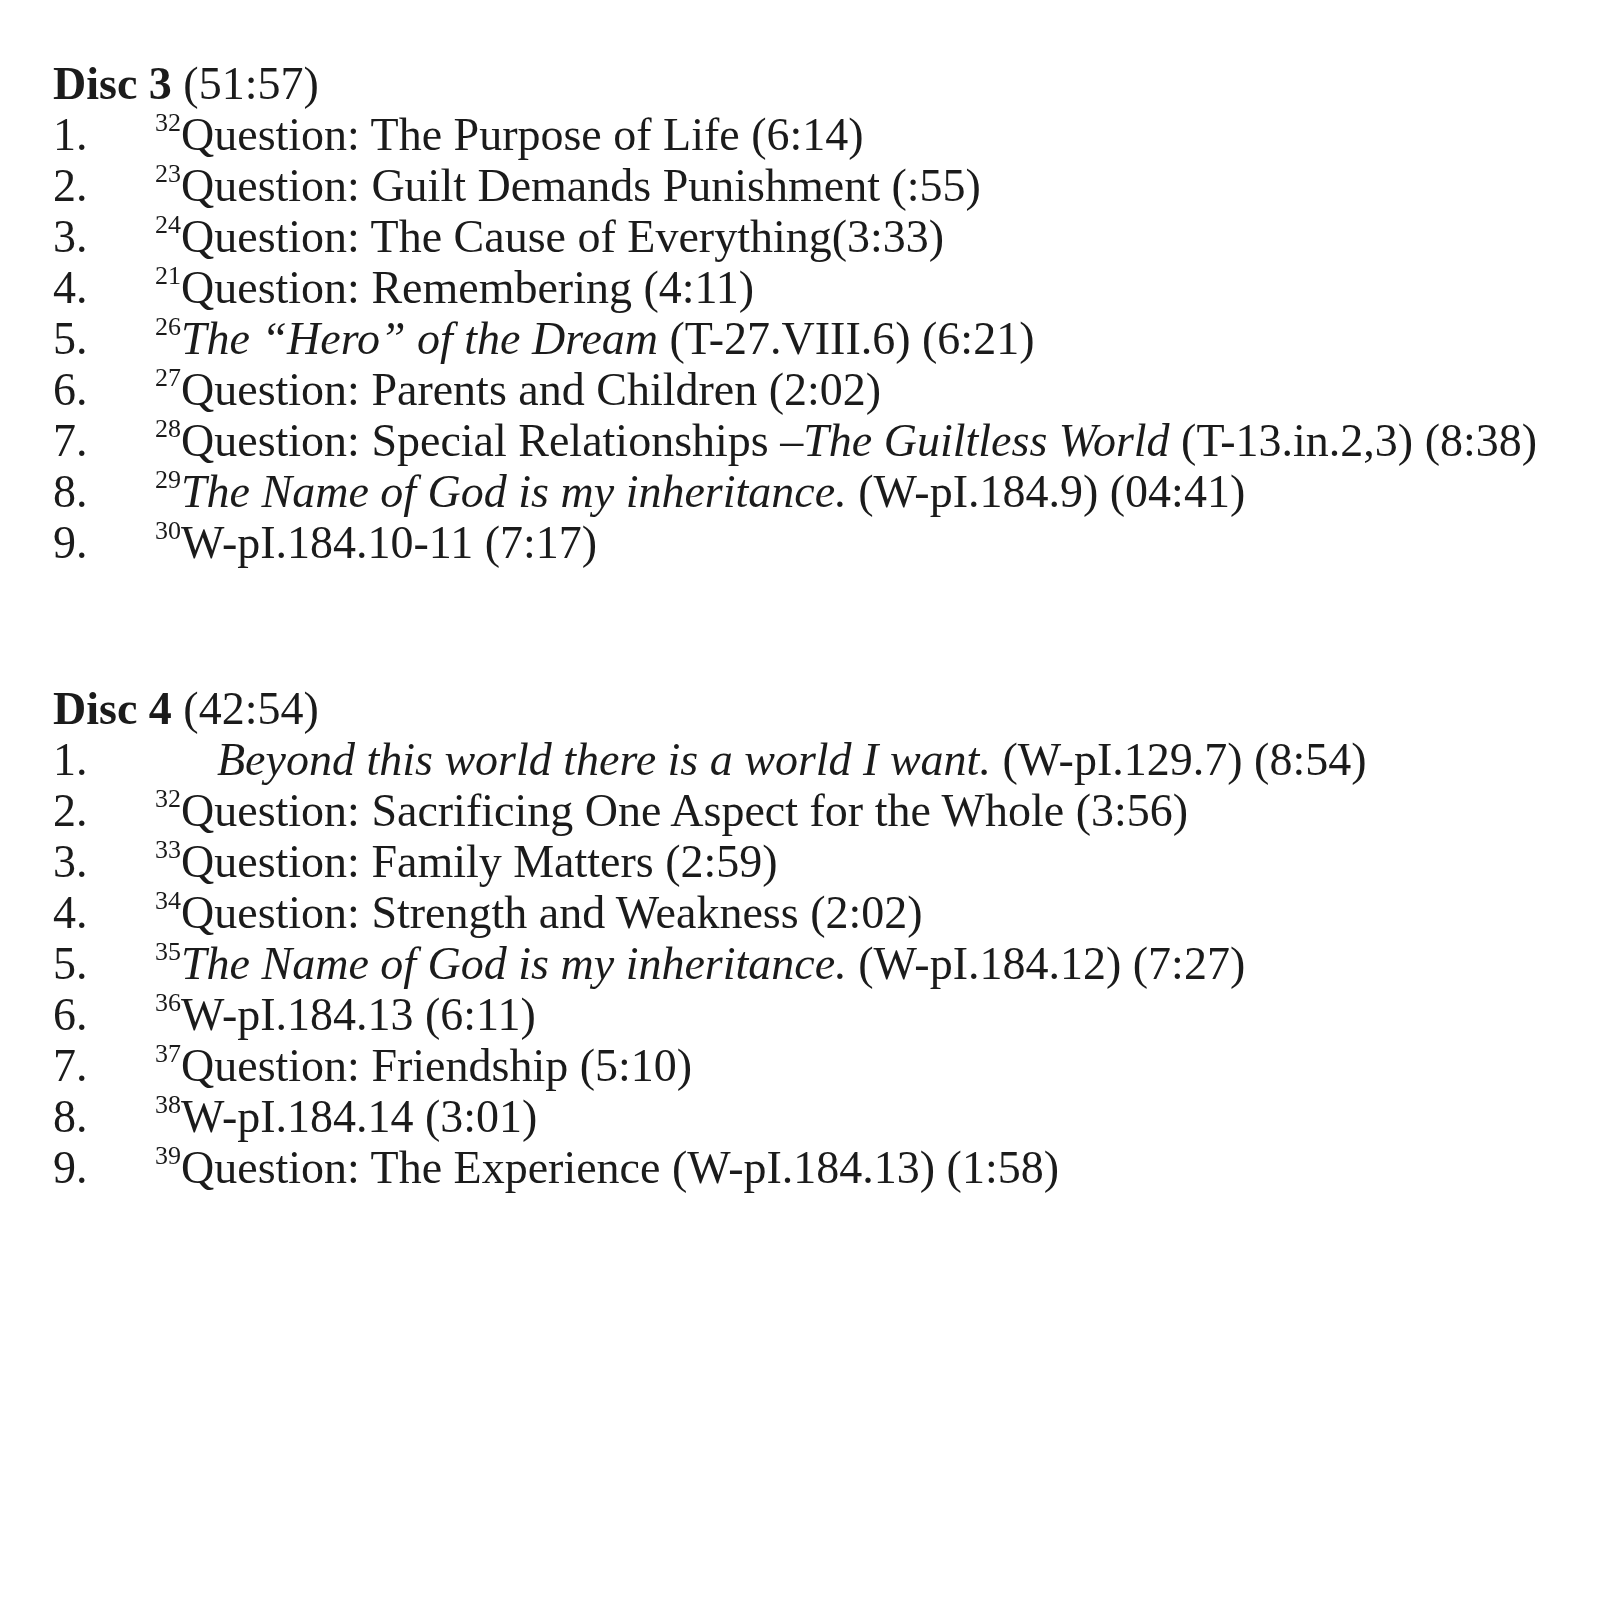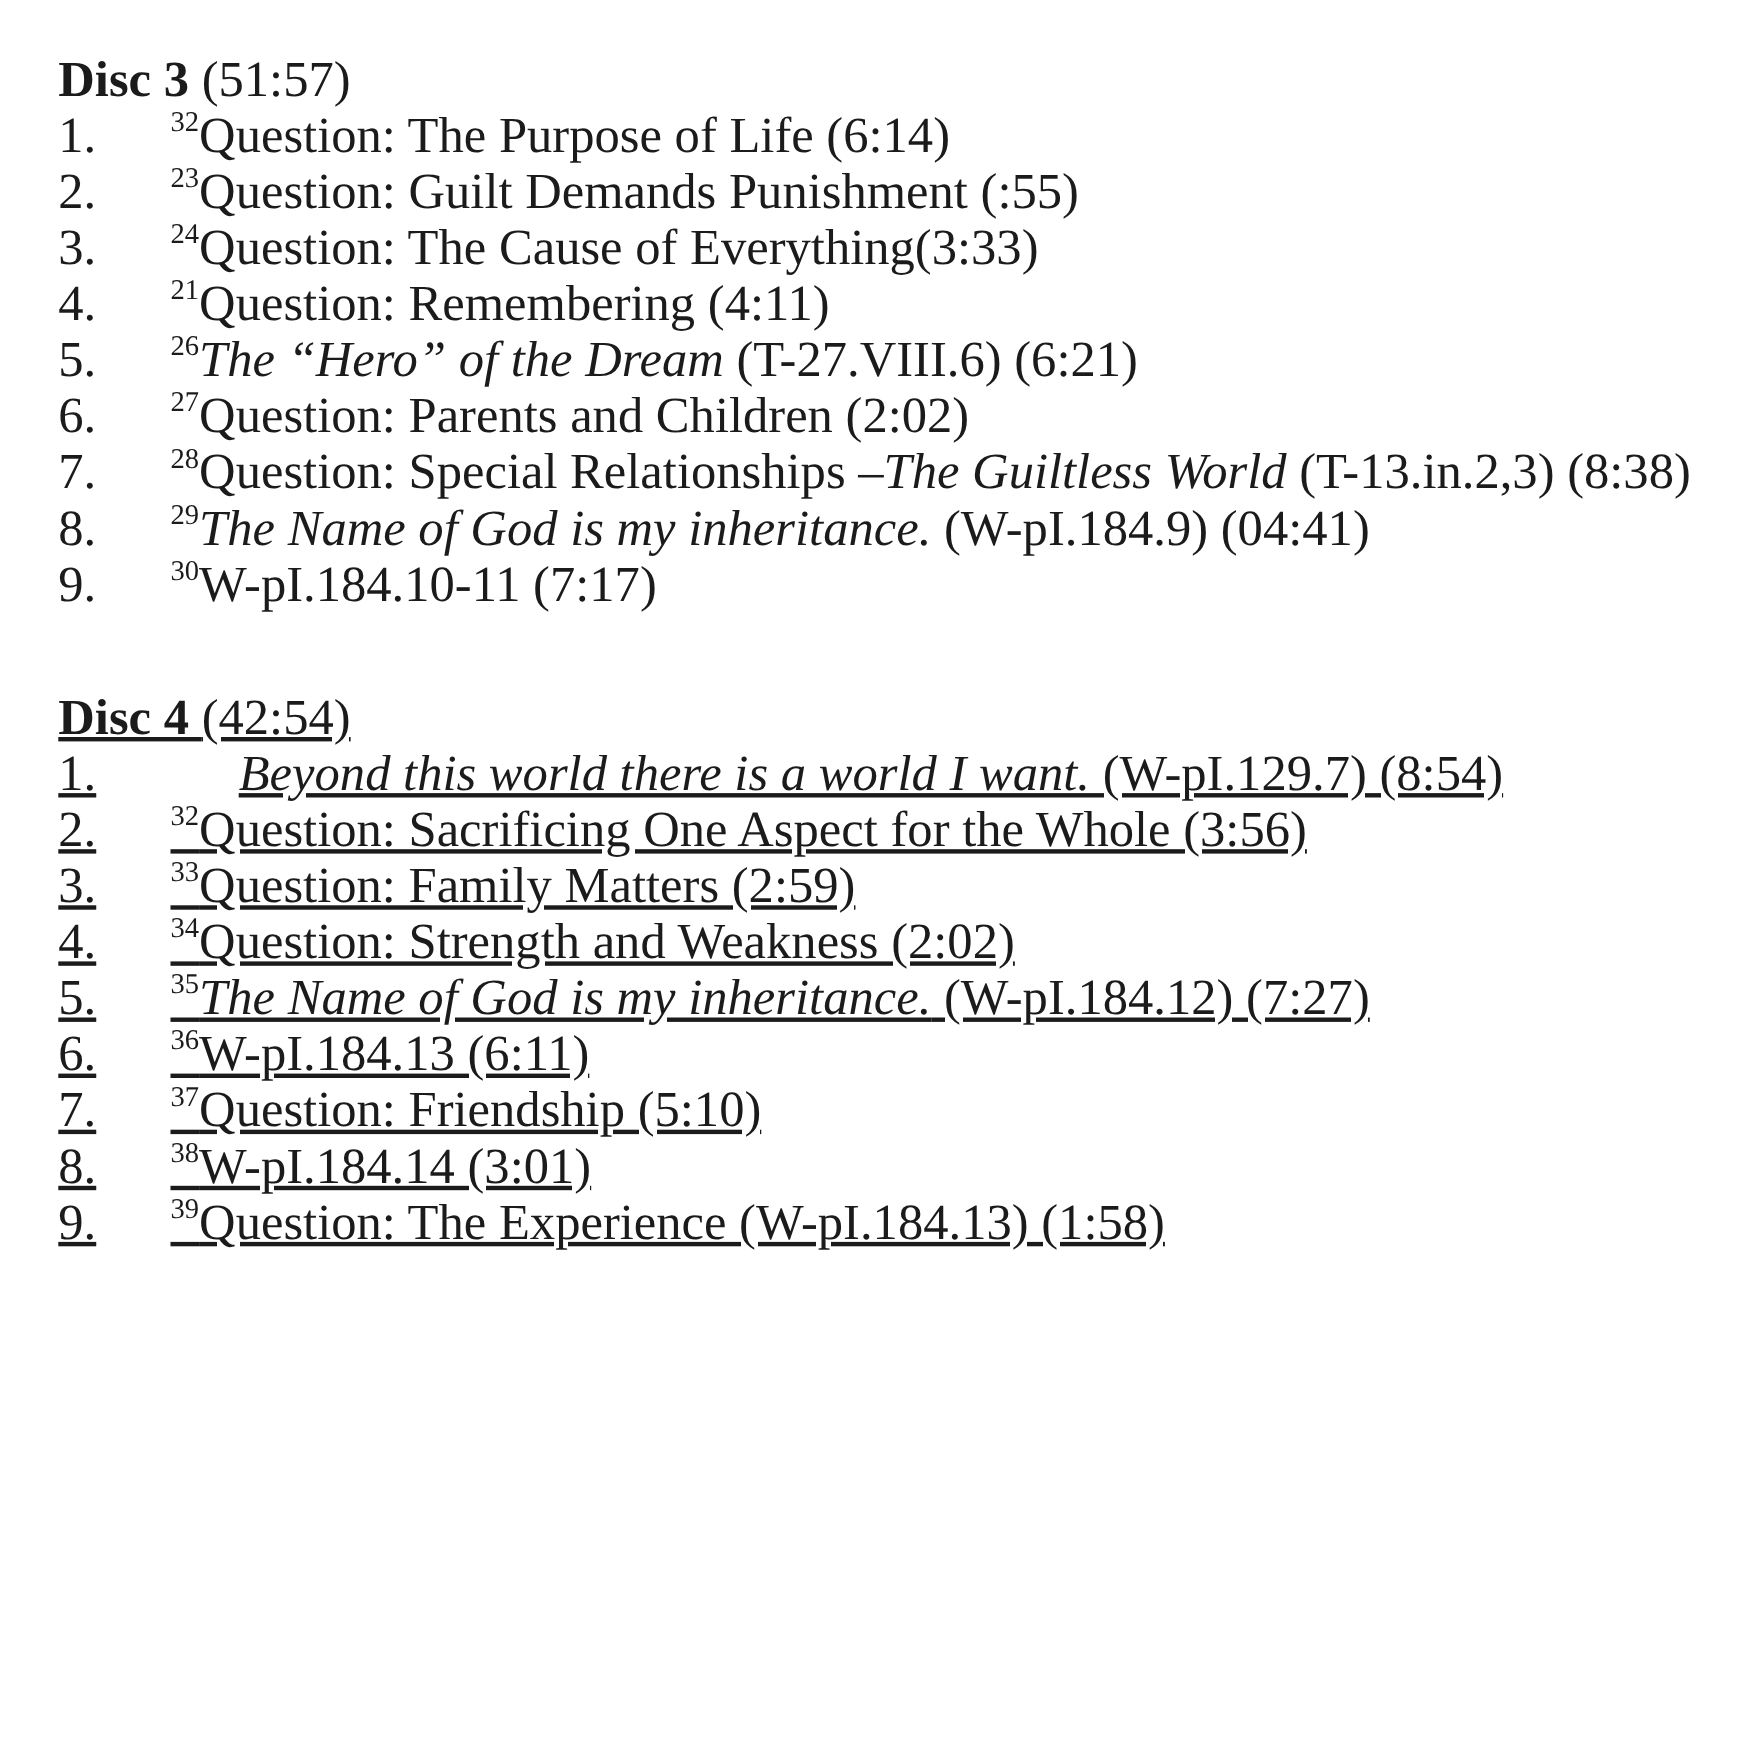--- a/index.html
+++ b/index.html
@@ -9,25 +9,25 @@
     overflow: hidden;
   }
   body {
     font-family: "Liberation Serif", "DejaVu Serif", serif;
     font-size: 46px;
     line-height: 51px;
     color: #1b1b1b;
   }
   .page {
     position: absolute;
-    top: 4px; left: 0;
+    top: 16px; left: 0;
     width: 1600px; height: 1208px;
     padding: 42px 10px 0 53px;
   }
-  .disc-section + .disc-section { margin-top: 70px; text-decoration: underline; }
+  .disc-section + .disc-section { margin-top: 115px; }
   .disc-title { font-weight: bold; }
   .track { display: flex; align-items: flex-start; }
   .track-num { flex: 0 0 102px; }
   .track-content { flex: 1 1 auto; min-width: 0; }
   .track-line { }
   .track-line.indented { padding-left: 62px; }
   .sup {
     font-size: 26px;
     line-height: 0;
     position: relative;

